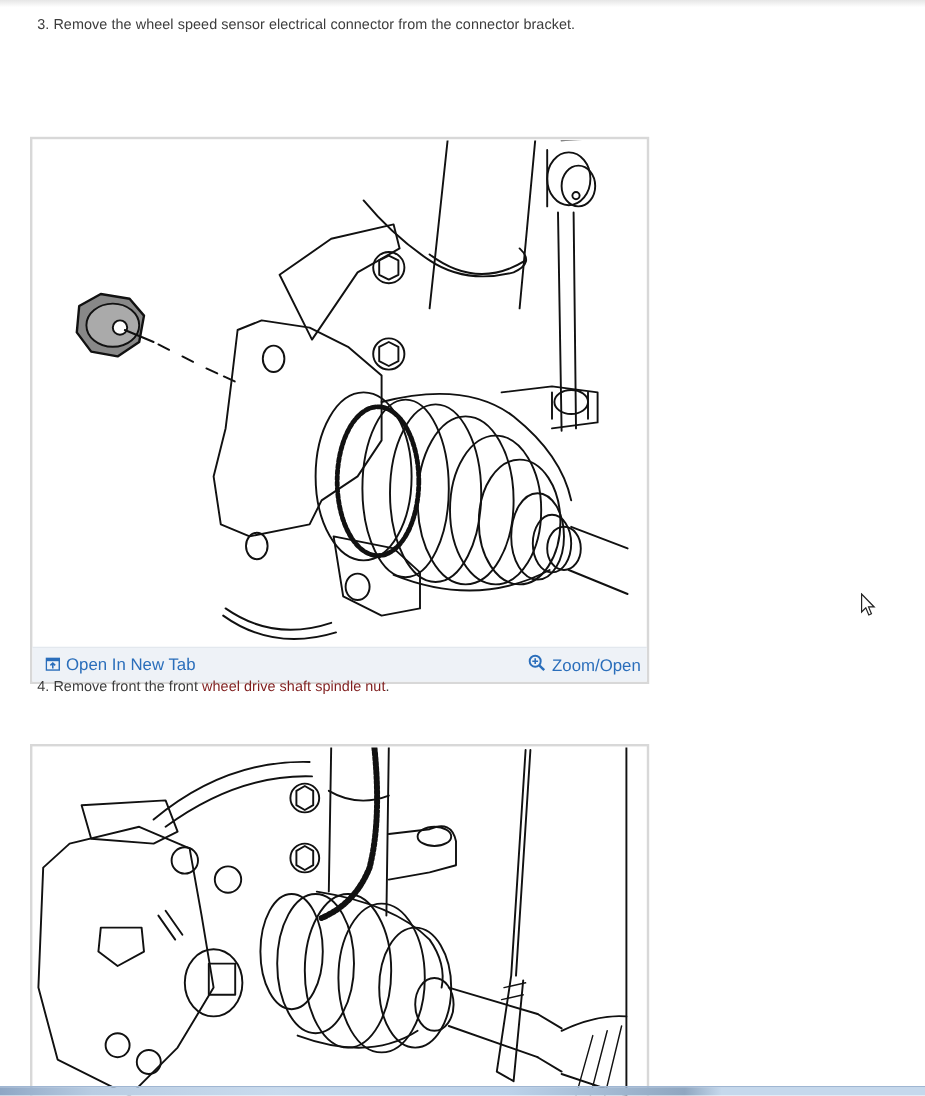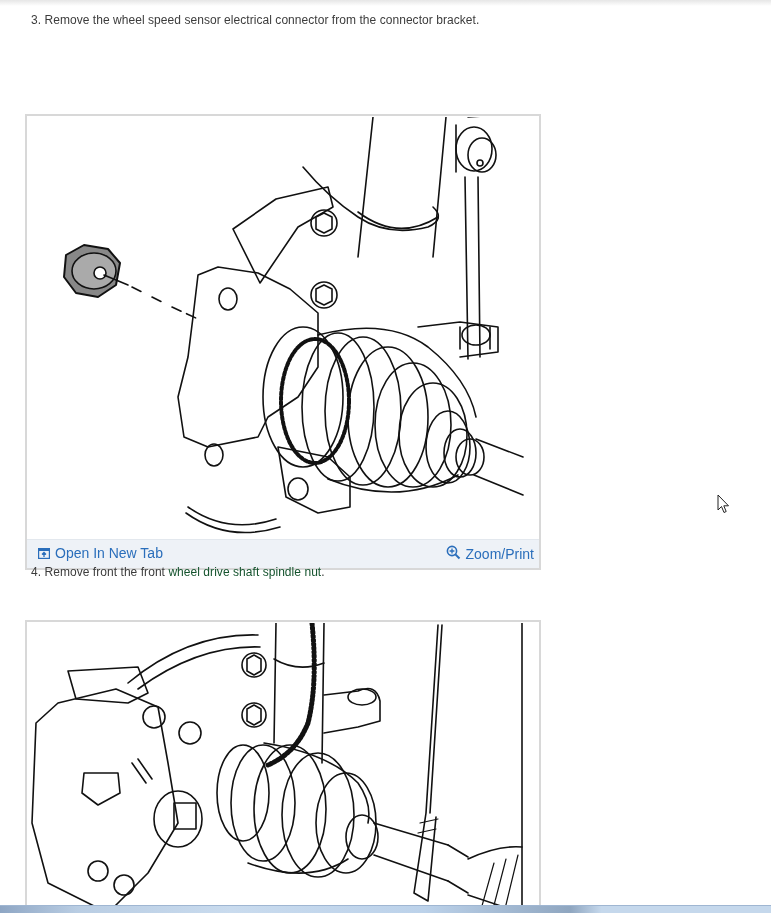--- a/index.html
+++ b/index.html
@@ -10,21 +10,21 @@
     color: #3a3a3a;
   }
   .top-shadow {
     position: absolute; left: 0; top: 0; width: 771px; height: 6px;
     background: linear-gradient(#e6e6e6, #ffffff);
   }
   .step {
     position: absolute; left: 31px; font-size: 12px; line-height: 18px; color: #3c3c3c;
     letter-spacing: 0.05px;
   }
-  .step a { color: #14532d; text-decoration: none; }
+  .step a { color: #7f1d1d; text-decoration: none; }
   #step3 { top: 11px; }
   #step4 { top: 563px; }
 
   .figure {
     position: absolute; left: 25px; width: 516px;
     border: 2px solid #d8d8d8; background: #fff; box-sizing: border-box;
   }
   #fig1 { top: 86px; height: 456px; margin-top: 28px; }
   #fig2 { top: 620px; height: 300px; }
 
@@ -126,21 +126,21 @@
         <path d="M6 9 V5 M4 6.5 L6 4.5 L8 6.5" stroke="#2a6ebb" stroke-width="1.3" fill="none"></path>
       </svg>
       <span>Open In New Tab</span>
     </span>
     <span class="fig-link right">
       <svg class="icon" width="15" height="15" viewBox="0 0 15 15">
         <circle cx="6" cy="6" r="4.6" fill="none" stroke="#2a6ebb" stroke-width="1.6"></circle>
         <path d="M9.4 9.4 L13.5 13.5" stroke="#2a6ebb" stroke-width="2"></path>
         <path d="M6 3.6 V8.4 M3.6 6 H8.4" stroke="#2a6ebb" stroke-width="1.3"></path>
       </svg>
-      <span style="margin-top:4px;">Zoom/Print</span>
+      <span style="margin-top:4px;">Zoom/Open</span>
     </span>
   </div>
 </div>
 
 <div class="step" id="step4">
   <span>4.</span>
   <span>Remove front the front </span><a>wheel drive shaft spindle nut</a><span>.</span>
 </div>
 
 <div class="figure" id="fig2">

